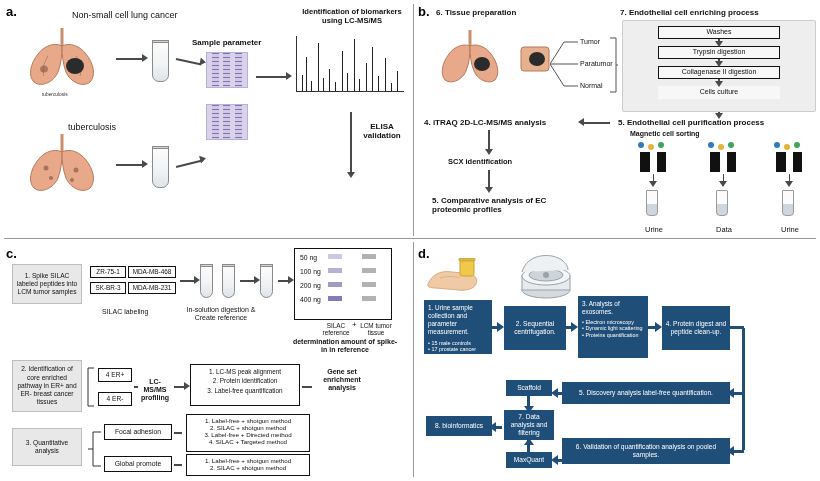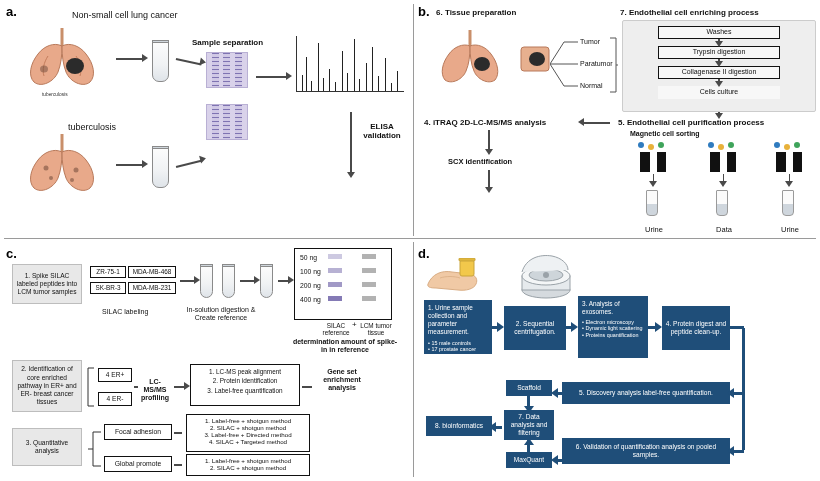--- a/index.html
+++ b/index.html
@@ -176,36 +176,37 @@
     </div>
   <div class="tube" style="left:152px;top:146px;width:17px;height:42px;">
       <div class="cap"></div>
     </div>
 
   <div class="arrow h" style="left:176px;top:58px;width:26px;transform:rotate(12deg);transform-origin:left center;"></div>
   <div class="ahead right" style="left:200px;top:58px;transform:rotate(12deg);"></div>
   <div class="arrow h" style="left:176px;top:166px;width:26px;transform:rotate(-14deg);transform-origin:left center;"></div>
   <div class="ahead right" style="left:200px;top:155px;transform:rotate(-14deg);"></div>
 
-  <div class="txt b" style="left:192px;top:38px;font-size:8px;">Sample separation</div>
+  <div class="txt b" style="left:192px;top:38px;font-size:8px;">Sample parameter</div>
 
   <div class="gel" style="left:206px;top:52px;width:42px;height:36px;">
     <div class="lane" style="left:5px;"></div>
     <div class="lane" style="left:16px;"></div>
     <div class="lane" style="left:28px;"></div>
   </div>
   <div class="gel" style="left:206px;top:104px;width:42px;height:36px;">
     <div class="lane" style="left:5px;"></div>
     <div class="lane" style="left:16px;"></div>
     <div class="lane" style="left:28px;"></div>
   </div>
 
   <div class="arrow h" style="left:256px;top:76px;width:30px;"></div>
   <div class="ahead right" style="left:286px;top:72px;"></div>
 
+  <div class="txt b ctr" style="left:300px;top:8px;width:104px;font-size:7.6px;">Identification of biomarkers using LC-MS/MS</div>
 
   <div style="position:absolute;left:296px;top:36px;width:110px;height:58px;">
     <div class="ms-axis" style="left:0;top:0;width:1px;height:56px;"></div>
     <div class="ms-axis" style="left:0;top:55px;width:108px;height:1px;"></div>
     <div style="position:absolute;left:2px;top:0;width:106px;height:55px;">
       <div class="peak" style="left:4px;height:16px;"></div>
       <div class="peak" style="left:8px;height:34px;"></div>
       <div class="peak" style="left:13px;height:10px;"></div>
       <div class="peak" style="left:20px;height:48px;"></div>
       <div class="peak" style="left:25px;height:13px;"></div>
@@ -327,20 +328,21 @@
 
   <div class="txt b" style="left:10px;top:118px;font-size:8px;">4. iTRAQ 2D-LC-MS/MS analysis</div>
   <div class="arrow h" style="left:170px;top:122px;width:26px;"></div>
   <div class="ahead left" style="left:164px;top:118px;"></div>
 
   <div class="arrow v" style="left:74px;top:130px;height:20px;"></div>
   <div class="ahead down" style="left:70.8px;top:149px;"></div>
   <div class="txt b" style="left:34px;top:158px;font-size:7.5px;">SCX identification</div>
   <div class="arrow v" style="left:74px;top:170px;height:18px;"></div>
   <div class="ahead down" style="left:70.8px;top:187px;"></div>
+  <div class="txt b" style="left:18px;top:196px;width:116px;font-size:8px;">5. Comparative analysis of EC proteomic profiles</div>
 </div>
 
 <div class="panel" style="left:0;top:240px;width:412px;height:241px;">
   <div class="plabel" style="position:absolute;left:6px;top:6px;">c.</div>
 
   <div class="grayBox" style="left:12px;top:24px;width:70px;height:40px;font-size:6.6px;">1. Spike SILAC labeled peptides into LCM tumor samples</div>
 
   <div class="box" style="left:90px;top:26px;width:36px;height:12px;font-size:6.4px;">ZR-75-1</div>
   <div class="box" style="left:128px;top:26px;width:48px;height:12px;font-size:6.4px;">MDA-MB-468</div>
   <div class="box" style="left:90px;top:42px;width:36px;height:12px;font-size:6.4px;">SK-BR-3</div>

